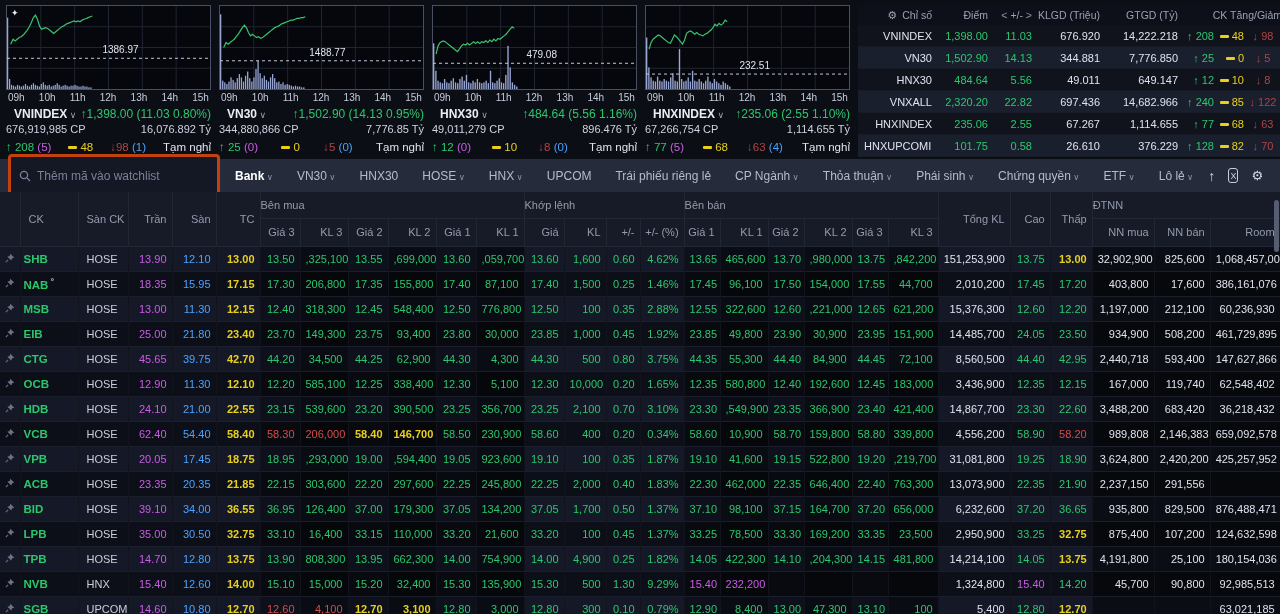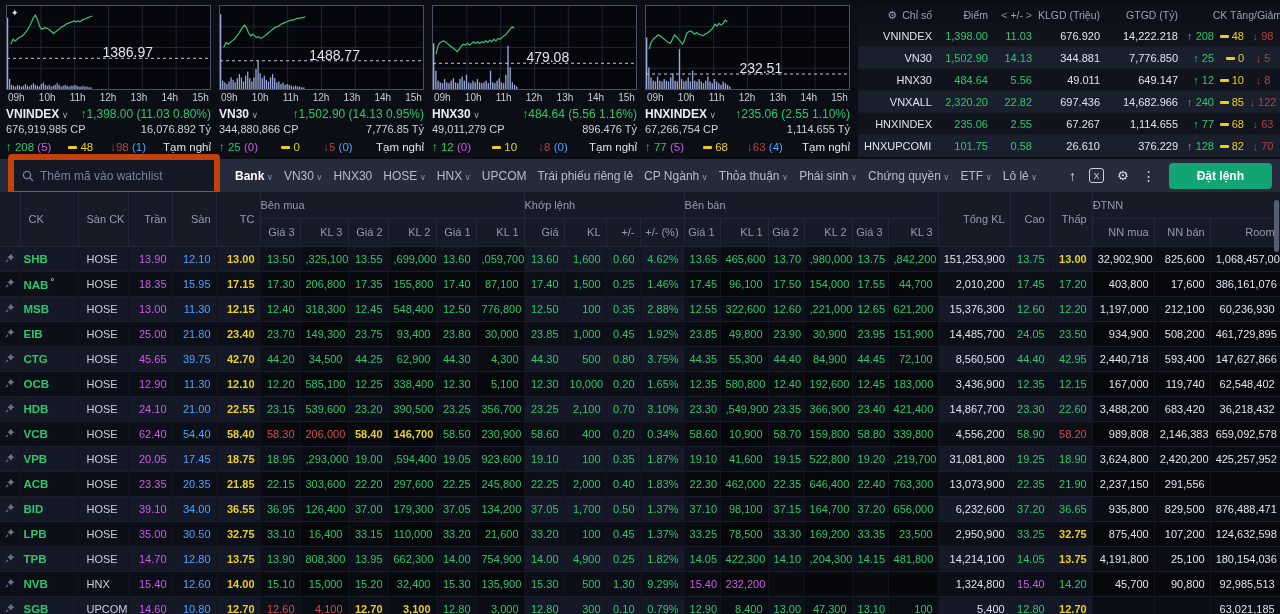--- a/index.html
+++ b/index.html
@@ -13,25 +13,25 @@
   .t-g{color:#2bc76d;} .t-r{color:#d64b4b;} .t-y{color:#e8cf1d;}
   .t-p{color:#cb5ce6;} .t-b{color:#4aa3ff;} .t-w{color:#dfe3ed;}
   .t-dr{color:#b04444;}
   .dash{display:inline-block;width:9px;height:3px;background:#e8cf1d;border-radius:1px;margin-right:3px;vertical-align:2px;}
 
   
   .top{height:157px;display:flex;gap:8px;padding:5px 6px 0 6px;}
   .chart-panel{flex:0 0 205px;display:flex;flex-direction:column;}
   .plot{position:relative;height:85px;border:1px solid #4a5064;background:#05070d;}
   .chart-svg{position:absolute;inset:0;width:100%;height:100%;}
-  .ref-label{position:absolute;font-size:14px;color:#dfe3ee;pointer-events:none;}
+  .ref-label{position:absolute;font-size:10px;color:#dfe3ee;pointer-events:none;}
   .sparkle{position:absolute;left:4px;top:2px;font-size:9px;color:#e8ecf5;}
   .time-axis{height:15px;display:flex;justify-content:space-between;padding:2px 2px 0 2px;font-size:10px;color:#c6ccdb;}
   .sum1{height:18px;display:flex;justify-content:space-between;align-items:center;font-size:12px;}
-  .sum1 .sym{color:#e9edf6;font-weight:700;}
+  .sum1 .sym{color:#e9edf6;font-weight:700;margin-left:8px;}
   .sum1 .caret{color:#9aa2b6;font-size:9px;font-weight:400;}
   .sum1 .chg{color:#2bc76d;}
   .sum2{height:16px;display:flex;justify-content:space-between;font-size:11px;color:#ced3e0;}
   .sum3{height:16px;display:flex;justify-content:space-between;font-size:11.5px;align-items:center;}
   .sum3 .status{color:#dfe3ee;}
 
   
   .index-panel{flex:1;display:flex;flex-direction:column;font-size:11px;}
   .itbl-header,.irow{display:flex;align-items:center;height:22px;}
   .itbl-header{color:#99a1b4;font-size:10.5px;background:#0d1019;}
@@ -45,24 +45,24 @@
   .c-gtgd{width:78px;text-align:right;white-space:nowrap;}
   .c-updown{flex:1;display:flex;justify-content:flex-end;padding-right:3px;}
   .ud-up{width:36px;text-align:right;}
   .ud-flat{width:30px;text-align:right;}
   .ud-down{width:38px;text-align:center;}
   .gear{margin-right:5px;color:#9aa2b6;font-size:11px;}
   .pager{color:#8a93a6;}
 
   
   .toolbar{height:33px;background:#262b3c;display:flex;align-items:center;padding:0 8px;gap:15px;margin-top:2px;}
-  .search{display:flex;align-items:center;gap:6px;width:212px;height:43px;background:#141824;border:6px solid #c2410c;border-radius:4px;padding:0 8px;flex:0 0 auto;}
+  .search{display:flex;align-items:center;gap:6px;width:212px;height:43px;background:#141824;border:3px solid #c2410c;border-radius:4px;padding:0 8px;flex:0 0 auto;}
   .search input{flex:1;background:transparent;border:none;outline:none;color:#cfd4e2;font-size:12px;font-family:inherit;min-width:0;}
   .search input::placeholder{color:#79819a;}
-  .tabs{display:flex;align-items:center;gap:11px;white-space:nowrap;}
+  .tabs{display:flex;align-items:center;gap:24px;white-space:nowrap;}
   .tab{font-size:12px;color:#b4bbcc;cursor:pointer;}
   .tab.active{color:#ffffff;font-weight:700;}
   .tab .caret{font-size:8.5px;color:#8a93a6;font-weight:400;}
   .tools{margin-left:auto;display:flex;align-items:center;gap:13px;color:#d4d9e4;}
   .tools .up-arrow{font-size:14px;font-weight:700;}
   .xls{border:1.5px solid #c9cfdd;border-radius:3px;width:15px;height:15px;font-size:9px;display:flex;align-items:center;justify-content:center;color:#c9cfdd;}
   .tools .gear2{font-size:13px;}
   .tools .kebab{font-size:14px;letter-spacing:0;}
   .order-btn{background:#13a474;color:#fff;border:none;border-radius:4px;height:26px;padding:0 28px;font-size:12px;font-weight:700;font-family:inherit;cursor:pointer;}
 

